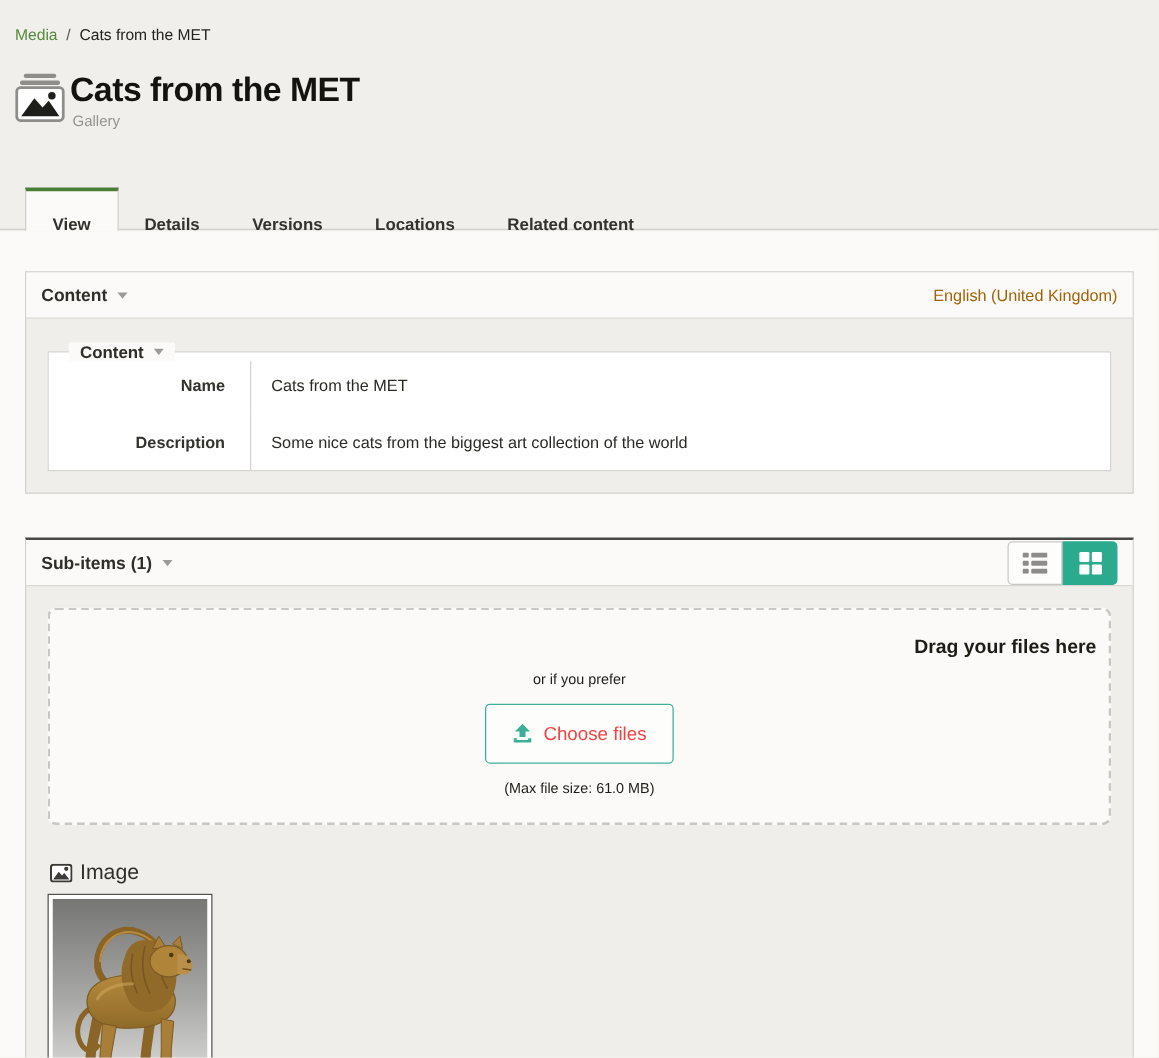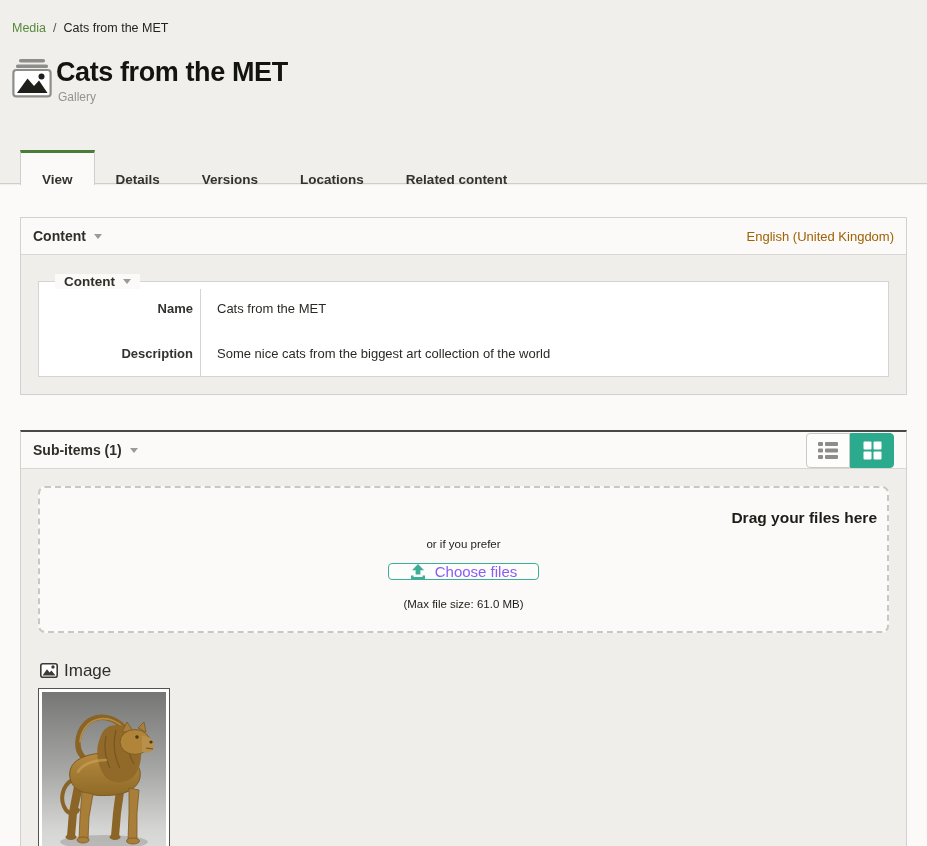--- a/index.html
+++ b/index.html
@@ -78,21 +78,21 @@
     border: 1px solid #d5d4d1; background: #ffffff; margin-top: 2px;
   }
   fieldset.content-fieldset legend {
     margin-left: 16px; padding: 0 9px; background: #fbfaf8;
     font-size: 13.5px; font-weight: 700; color: #2f2f2a;
     display: flex; align-items: center;
   }
   .field-row { display: grid; grid-template-columns: 162px 1fr; }
   .field-label {
     text-align: right; font-weight: 700; font-size: 13px; color: #33332e;
-    padding: 15px 7px; border-right: 1px solid #d5d4d1;
+    padding: 15px 20px; border-right: 1px solid #d5d4d1;
   }
   .field-value { font-size: 13px; color: #2a2a25; padding: 15px 16px; }
   .field-row:first-of-type .field-label, .field-row:first-of-type .field-value { padding-top: 12px; }
 
   
   .view-toggle { display: flex; }
   .toggle-btn {
     width: 44px; height: 35px; display: flex; align-items: center; justify-content: center;
     cursor: pointer;
   }
@@ -105,23 +105,23 @@
 
   
   .dropzone {
     border: 2px dashed #c8c7c3; border-radius: 7px; background: #fbfaf8;
     text-align: center; padding: 19px 10px 21px;
   }
   .dz-heading { font-size: 15.5px; font-weight: 700; color: #1d1d18; margin-top: 2px; text-align: right; }
   .dz-sub { font-size: 11.5px; color: #1d1d18; margin-top: 11px; }
   .choose-files-btn {
     display: inline-flex; align-items: center; gap: 9px;
-    margin-top: 13px; padding: 0 21px; height: 17px;
+    margin-top: 13px; padding: 0 21px; height: 48px;
     background: #fdfdfc; border: 1px solid #3cb096; border-radius: 4px;
-    color: #8b5cf6; font-size: 15px; cursor: pointer;
+    color: #ef4444; font-size: 15px; cursor: pointer;
     font-family: "Liberation Sans", sans-serif;
   }
   .dz-max { font-size: 11.5px; color: #1d1d18; margin-top: 14px; }
 
   
   .subitem-card { margin-top: 28px; }
   .subitem-type { display: flex; align-items: center; gap: 6px; margin-left: 2px; }
   .subitem-type-label { font-size: 17px; color: #2f2f2a; }
   .thumb {
     margin-top: 7px; width: 132px;

